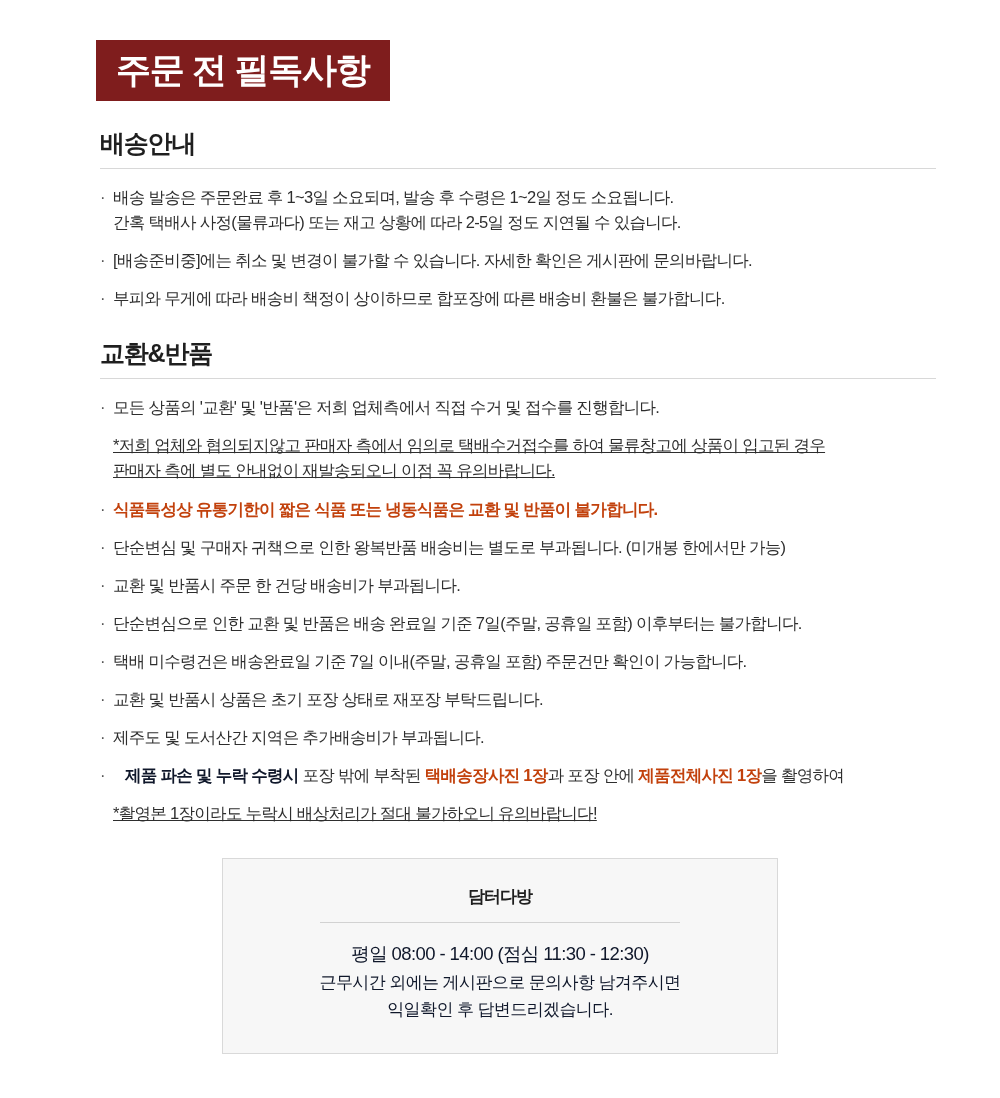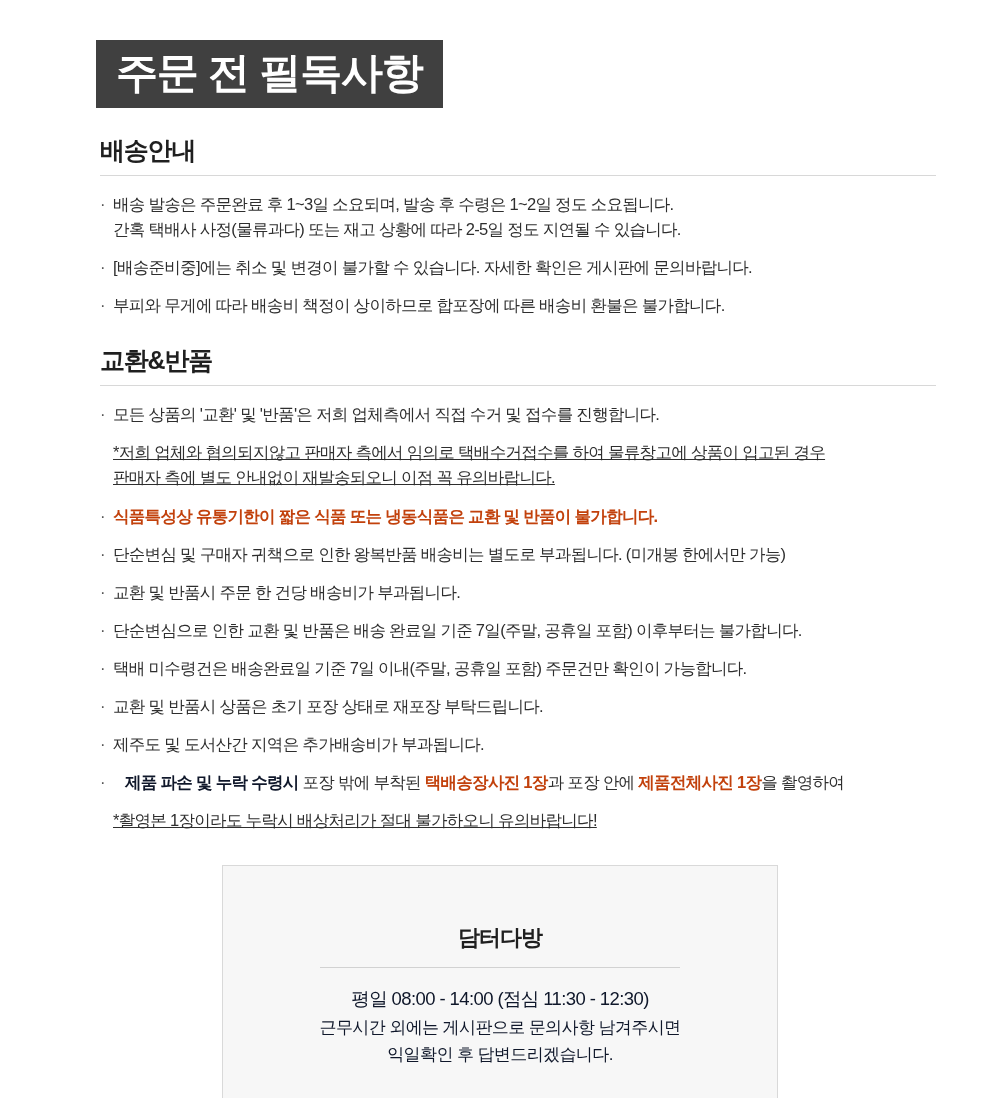--- a/index.html
+++ b/index.html
@@ -21,23 +21,23 @@
     padding: 40px 0 0 0;
     width: 1000px;
   }
 
   
   .banner-wrap {
     padding-left: 96px;
   }
   .banner {
     display: inline-block;
-    background: #404040;
+    background: #7f1d1d;
     color: #ffffff;
-    font-size: 42px;
+    font-size: 35px;
     font-weight: bold;
     letter-spacing: -1.2px;
     padding: 12px 20px 14px 20px;
     line-height: 1;
   }
 
   
   .section {
     padding-left: 100px;
     padding-right: 64px;
@@ -92,26 +92,25 @@
   
   .infobox {
     width: 556px;
     margin: 32px auto 0 auto;
     border: 1px solid #d9d9d9;
     background: #f7f7f7;
     text-align: center;
     padding: 26px 0 30px 0;
   }
   .infobox .title {
-    font-size: 22px;
+    font-size: 17px;
     font-weight: bold;
     letter-spacing: -1px;
     color: #1f1f1f;
     margin-bottom: 14px;
-    margin-top: 31px;
   }
   .infobox .divider {
     width: 360px;
     margin: 0 auto 16px auto;
     border: none;
     border-top: 1px solid #d2d2d2;
   }
   .infobox .line {
     font-size: 17px;
     line-height: 1.6;

